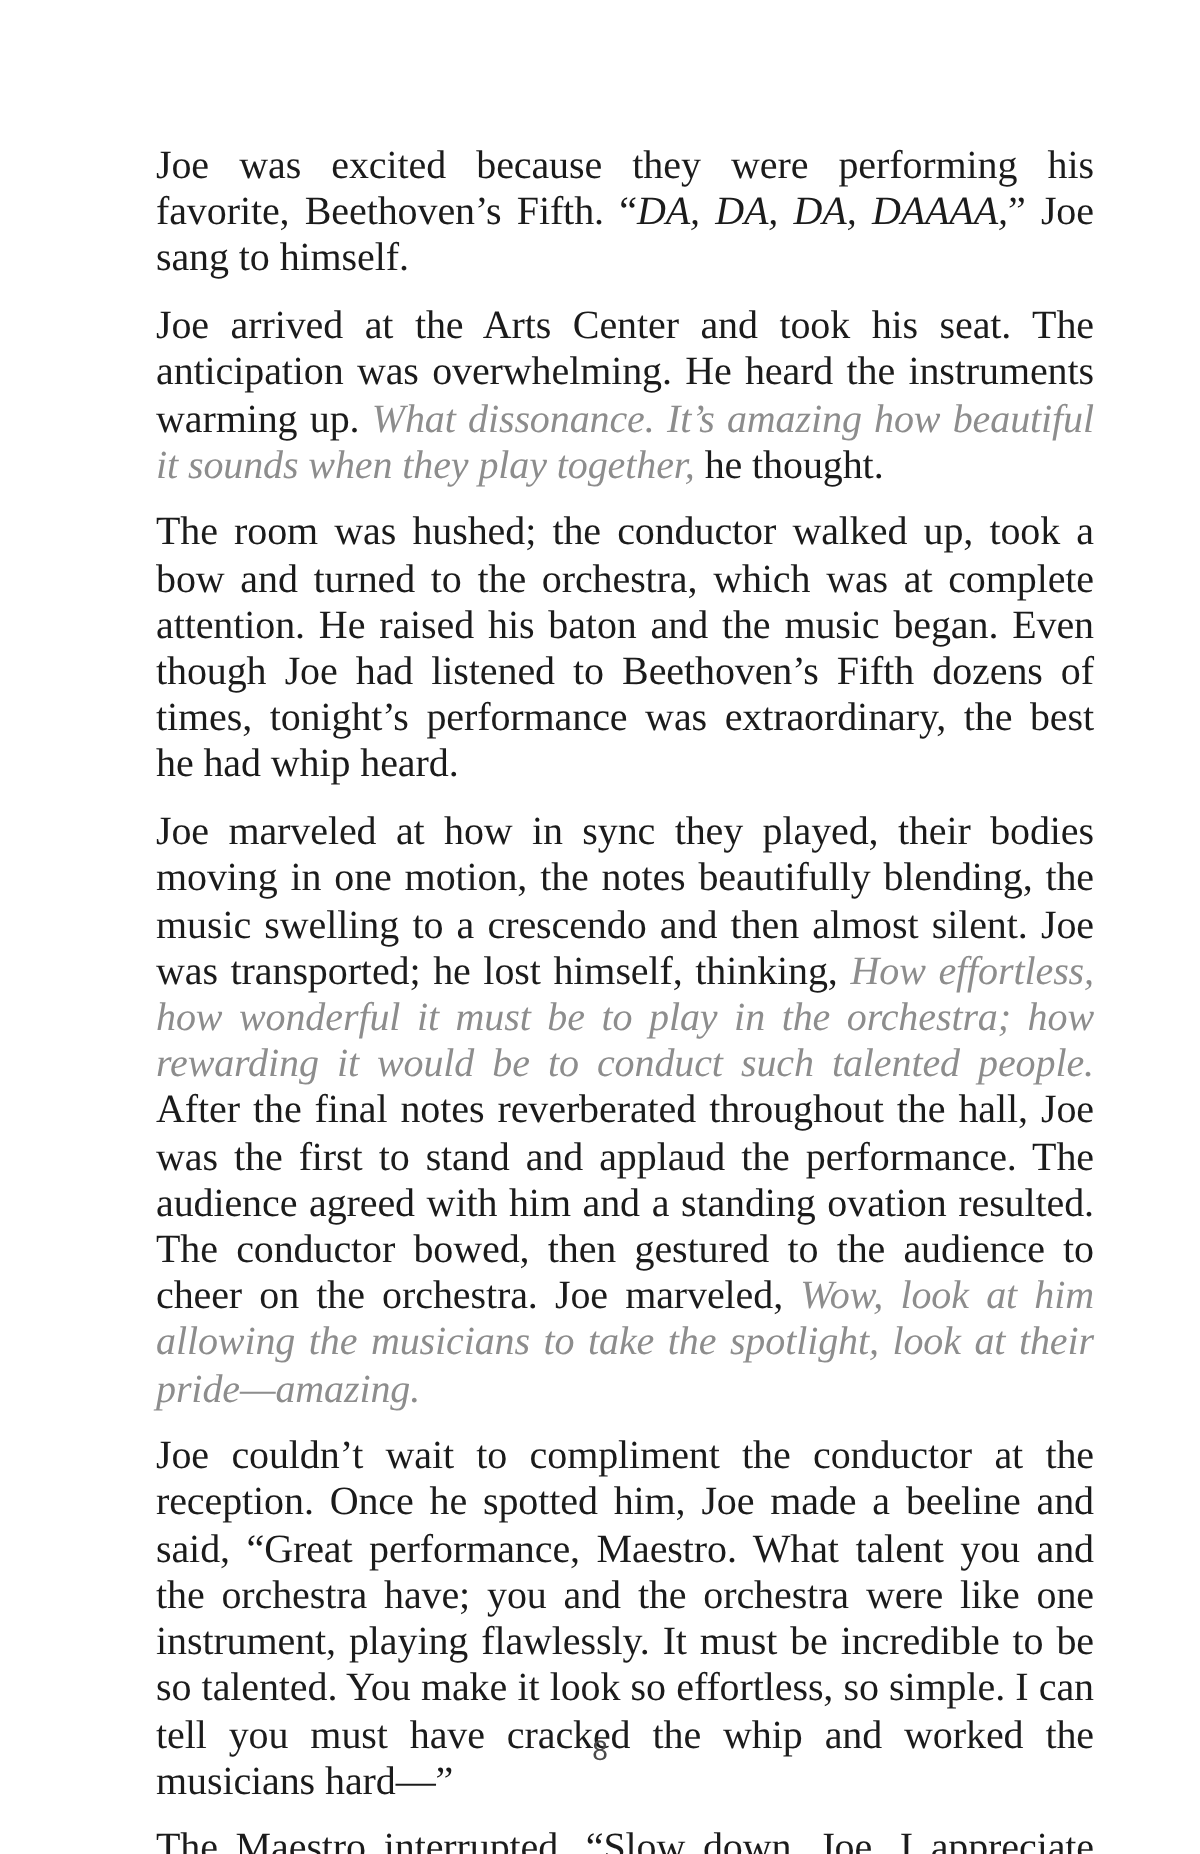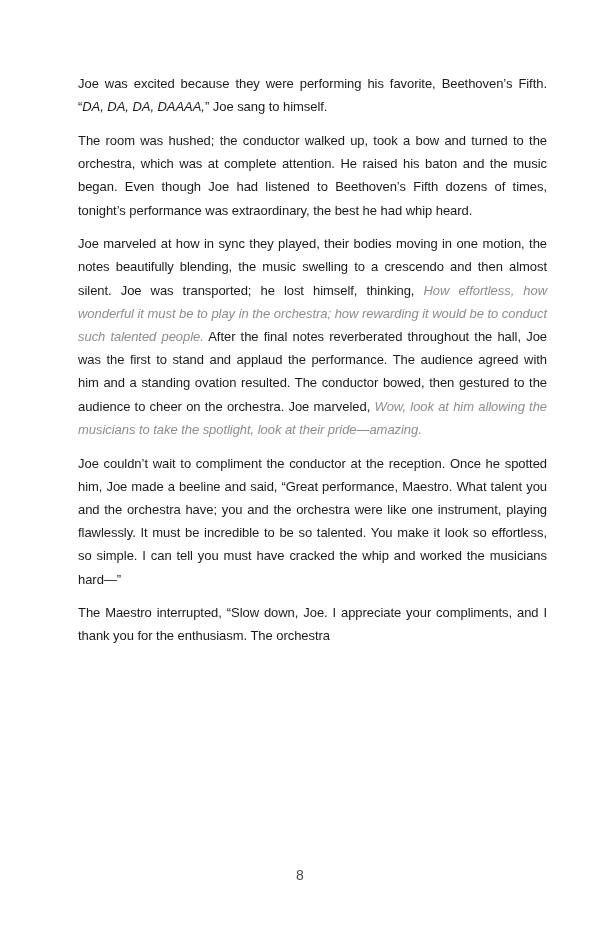--- a/index.html
+++ b/index.html
@@ -26,29 +26,30 @@
   }
   .text-column {
     position: absolute;
     left: 78px;
     top: 72px;
     width: 469px;
   }
   p.para {
     margin: 0 0 10.5px 0;
     padding: 0;
-    font-size: 13px;
+    font-size: 20px;
     line-height: 23.2px;
     color: #1b1b1b;
     text-align: justify;
     text-justify: inter-word;
     letter-spacing: -0.05px;
     word-spacing: 0px;
     -moz-hyphens: none;
     hyphens: none;
+    font-family: Liberation Serif, serif;
   }
   p.para:last-of-type {
     margin-bottom: 16px;
   }
   
   .thought {
     font-style: italic;
     color: #8d8d8d;
   }
   
@@ -69,20 +70,21 @@
   }
 </style>
 </head>
 <body>
 
 <div class="page">
 
   <div class="text-column">
 
     <p class="para"><span>Joe was excited because they were performing his favorite, Beethoven’s Fifth. “</span><span class="em-dark">DA, DA, DA, DAAAA,</span><span>” Joe sang to himself.</span></p>
+    <p class="para"><span>Joe arrived at the Arts Center and took his seat. The anticipation was overwhelming. He heard the instruments warming up. </span><span class="thought">What dissonance. It’s amazing how beautiful it sounds when they play together,</span><span> he thought.</span></p>
     <p class="para"><span>The room was hushed; the conductor walked up, took a bow and turned to the orchestra, which was at complete attention. He raised his baton and the music began. Even though Joe had listened to Beethoven’s Fifth dozens of times, tonight’s performance was extraordinary, the best he had whip heard.</span></p>
     <p class="para"><span>Joe marveled at how in sync they played, their bodies moving in one motion, the notes beautifully blending, the music swelling to a crescendo and then almost silent. Joe was transported; he lost himself, thinking, </span><span class="thought">How effortless, how wonderful it must be to play in the orchestra; how rewarding it would be to conduct such talented people.</span><span> After the final notes reverberated throughout the hall, Joe was the first to stand and applaud the performance. The audience agreed with him and a standing ovation resulted. The conductor bowed, then gestured to the audience to cheer on the orchestra. Joe marveled, </span><span class="thought">Wow, look at him allowing the musicians to take the spotlight, look at their pride—amazing.</span></p>
     <p class="para"><span>Joe couldn’t wait to compliment the conductor at the reception. Once he spotted him, Joe made a beeline and said, “Great performance, Maestro. What talent you and the orchestra have; you and the orchestra were like one instrument, playing flawlessly. It must be incredible to be so talented. You make it look so effortless, so simple. I can tell you must have cracked the whip and worked the musicians hard—”</span></p>
     <p class="para"><span>The Maestro interrupted, “Slow down, Joe. I appreciate your compliments, and I thank you for the enthusiasm. The orchestra</span></p>
 
   </div>
 
   <div class="folio">8</div>
 
 </div>

